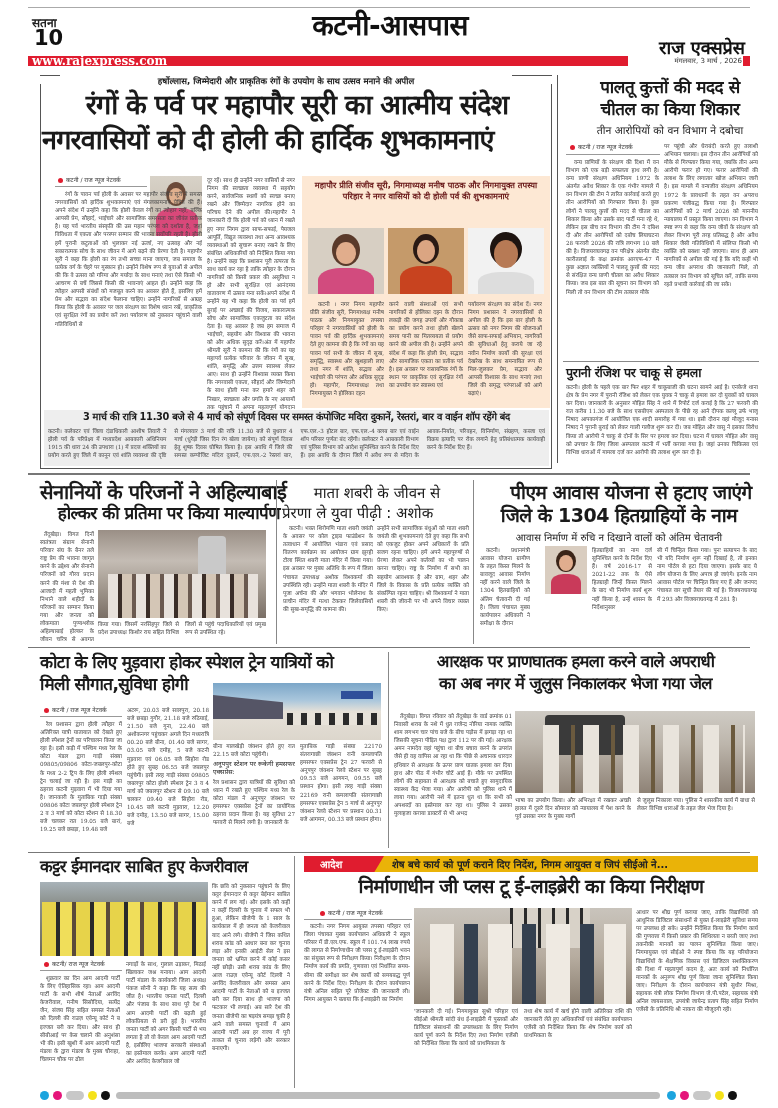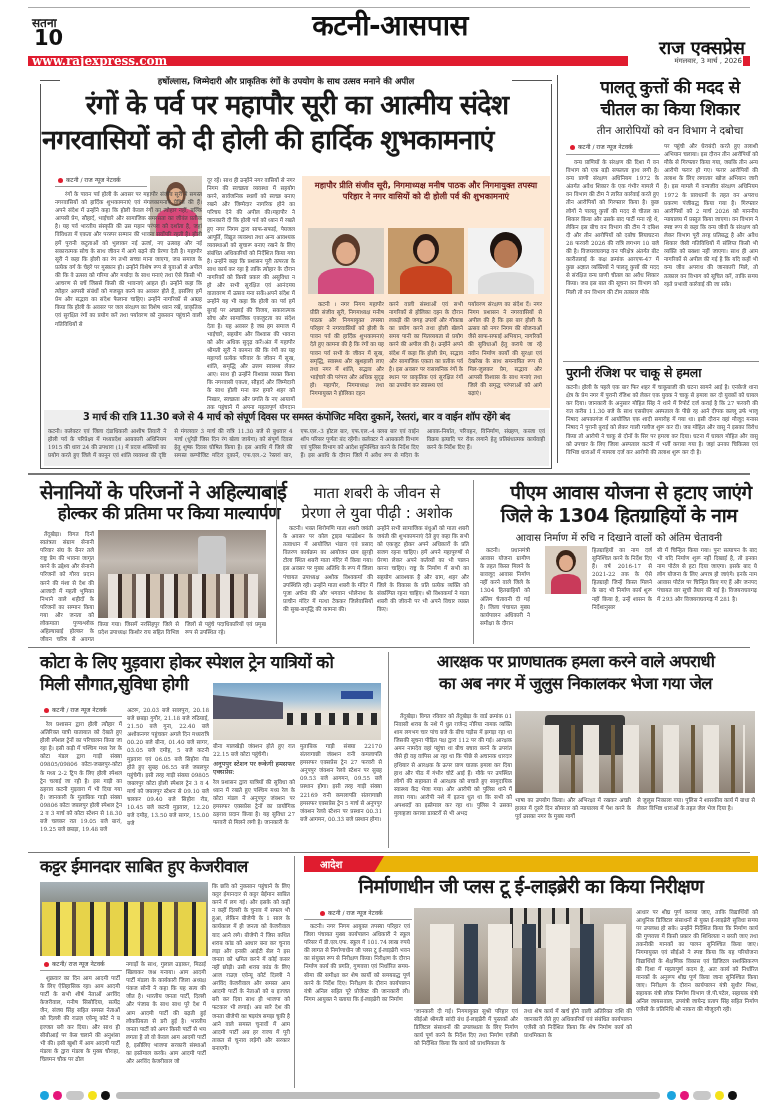--- a/index.html
+++ b/index.html
@@ -21,21 +21,21 @@
 <div class="abs" style="left:34px;top:28px;font-size:21px;font-weight:bold;color:#111;line-height:1">10</div>
 <div class="abs" style="left:240px;top:11px;width:300px;text-align:center;font-size:28px;font-weight:bold;color:#111;letter-spacing:-0.5px;line-height:1.1">कटनी-आसपास</div>
 <div class="abs" style="left:585px;top:35px;width:160px;text-align:right;font-size:18px;font-weight:bold;color:#111">राज एक्सप्रेस</div>
 <div class="abs" style="left:28px;top:56px;width:600px;height:10px;background:#e01c2f">
   <span style="position:absolute;left:4px;top:0;font-size:12px;color:#fff;font-weight:bold;line-height:10px;font-family:'DejaVu Serif',serif">www.rajexpress.com</span>
 </div>
 <div class="abs" style="left:632px;top:56px;width:110px;text-align:right;font-size:7px;line-height:10px;color:#333">मंगलवार, 3 मार्च , 2026</div>
 <div class="abs" style="left:743px;top:56px;width:7px;height:10px;background:#e01c2f"></div>
 
 <div class="abs" style="left:40px;top:84px;width:512px;height:385px;border:1px solid #555;border-top:none"></div>
-<div class="abs" style="left:40px;top:75px;width:512px;display:flex;align-items:center;gap:2px">
+<div class="abs" style="left:40px;top:75px;width:512px;display:flex;align-items:flex-start;gap:2px">
   <span style="flex:0 0 20px;height:1px;background:#555"></span>
   <span style="flex:1;text-align:center;font-size:8.5px;color:#222;font-weight:bold;white-space:nowrap">हर्षोल्लास, जिम्मेदारी और प्राकृतिक रंगों के उपयोग के साथ उत्सव मनाने की अपील</span>
   <span style="flex:0 0 40px;height:1px;background:#555"></span>
 </div>
 <div class="abs hl" style="left:42px;top:90px;width:510px;text-align:center;font-size:27px;letter-spacing:-0.8px;white-space:nowrap">रंगों के पर्व पर महापौर सूरी का आत्मीय संदेश</div>
 <div class="abs hl" style="left:42px;top:125px;width:510px;text-align:left;font-size:27px;letter-spacing:-0.8px;white-space:nowrap">नगरवासियों को दी होली की हार्दिक शुभकामनाएं</div>
 
 <div class="abs byline" style="left:58px;top:176px">
   <span class="dot"></span>
   <span>कटनी / राज न्यूज नेटवर्क</span>
@@ -101,21 +101,21 @@
 <div class="abs body-text" style="left:40px;top:530px;width:54px;height:112px;text-indent:4px">तेंदूखेड़ा। विगत दिनों स्वतंत्रता संग्राम सेनानी परिवार संघ के बैनर तले राष्ट्र प्रेम की भावना जागृत करने के उद्देश्य और सेनानी परिजनों को गौरव प्रदान करने की मंशा से देश की आजादी में महती भूमिका निभाने वाले शहीदों के परिजनों का सम्मान किया गया और जनता को लोकमाता पुण्यश्लोक अहिल्याबाई होल्कर के जीवन चरित्र से अवगत कराया गया। सेनानी परिजनों द्वारा इंदौर के राजबाड़ा क्षेत्र में स्थित अहिल्याबाई होल्कर की प्रतिमा पर माल्यार्पण</div>
 <div class="abs photo" style="left:98px;top:530px;width:168px;height:88px;background:linear-gradient(180deg,#9a8f86 0%,#c4bcb4 35%,#a89f95 60%,#7a6f66 100%)">
   <div style="position:absolute;left:100px;top:6px;width:28px;height:50px;background:#c9c9c9;border-radius:4px"></div>
   <div style="position:absolute;left:10px;top:44px;width:150px;height:44px;background:repeating-linear-gradient(90deg,#e8e2dc 0 10px,#3b2e28 10px 14px,#d4c6b6 14px 24px,#6b5a50 24px 28px)"></div>
 </div>
 <div class="abs body-text" style="left:98px;top:620px;width:168px;height:24px;column-count:2;column-gap:6px">किया गया। जिसमें नरसिंहपुर जिले से प्रदेश उपाध्यक्ष किशोर राय सहित विभिन्न जिलों से पहुंचे पदाधिकारियों एवं प्रमुख रूप से उपस्थित रहे।</div>
 
 <div class="rule-v" style="left:276px;top:480px;height:164px"></div>
 
 <div class="abs" style="left:282px;top:482px;width:190px;text-align:center;font-size:15px;color:#1a1a1a;white-space:nowrap">माता शबरी के जीवन से</div>
-<div class="abs" style="left:282px;top:502px;width:190px;text-align:center;font-size:15px;color:#1a1a1a;white-space:nowrap">प्रेरणा ले युवा पीढ़ी : अशोक</div>
+<div class="abs" style="left:282px;top:502px;width:190px;text-align:left;font-size:15px;color:#1a1a1a;white-space:nowrap">प्रेरणा ले युवा पीढ़ी : अशोक</div>
 <div class="abs body-text" style="left:283px;top:524px;width:90px;height:120px;text-indent:6px">कटनी। भक्त शिरोमणि माता शबरी जयंती के अवसर पर कोल ट्राइब फाउंडेशन के तत्वाधान में आयोजित भंडारा एवं प्रसाद वितरण कार्यक्रम का आयोजन ग्राम झुरही टोला स्थित शबरी माता मंदिर में किया गया। इस अवसर पर मुख्य अतिथि के रूप में जिला पंचायत उपाध्यक्ष अशोक विश्वकर्मा की उपस्थिति रही। उन्होंने माता शबरी के मंदिर में पूजा अर्चना की और भगवान भोलेनाथ के प्राचीन मंदिर में मत्था टेककर जिलेवासियों की सुख-समृद्धि की कामना की।</div>
 <div class="abs body-text" style="left:377px;top:524px;width:92px;height:120px">उन्होंने सभी सामाजिक बंधुओं को माता शबरी जयंती की शुभकामनाएं देते हुए कहा कि सभी को एकजुट होकर अपने अधिकारों के प्रति सजग रहना चाहिए। हमें अपने महापुरुषों से प्रेरणा लेकर अपने कर्तव्यों का भी पालन करना चाहिए। राष्ट्र के निर्माण में सभी का सहयोग आवश्यक है और ग्राम, शहर और जिले के विकास के प्रति प्रत्येक व्यक्ति को संकल्पित रहना चाहिए। श्री विश्वकर्मा ने माता शबरी की जीवनी पर भी अपने विचार व्यक्त किए।</div>
 
 <div class="rule-v" style="left:473px;top:480px;height:164px"></div>
 
 <div class="abs hl" style="left:490px;top:482px;width:282px;text-align:center;font-size:19px;letter-spacing:-0.5px;white-space:nowrap">पीएम आवास योजना से हटाए जाएंगे</div>
 <div class="abs hl" style="left:478px;top:505px;width:282px;text-align:center;font-size:19px;letter-spacing:-0.5px;white-space:nowrap">जिले के 1304 हितग्राहियों के नाम</div>
 <div class="abs" style="left:478px;top:530px;width:282px;text-align:center;font-size:10px;color:#222;white-space:nowrap">आवास निर्माण में रुचि न दिखाने वालों को अंतिम चेतावनी</div>
 <div class="abs body-text" style="left:480px;top:546px;width:50px;height:96px;text-indent:6px">कटनी। प्रधानमंत्री आवास योजना ग्रामीण के तहत किस्त मिलने के बावजूद आवास निर्माण नहीं करने वाले जिले के 1304 हितग्राहियों को अंतिम चेतावनी दी गई है। जिला पंचायत मुख्य कार्यपालन अधिकारी ने समीक्षा के दौरान</div>
 <div class="abs photo" style="left:545px;top:546px;width:42px;height:48px;background:#d9cdc0">
@@ -173,20 +173,21 @@
 <div class="abs body-text" style="left:40px;top:974px;width:80px;height:116px;text-indent:6px">शुक्रवार का दिन आम आदमी पार्टी के लिए ऐतिहासिक रहा। आम आदमी पार्टी के सभी शीर्ष नेताओं अरविंद केजरीवाल, मनीष सिसोदिया, सत्येंद्र जैन, संजय सिंह सहित समस्त नेताओं को दिल्ली की राउज़ एवेन्यू कोर्ट ने ब इज्जत बरी कर दिया। और साथ ही सीबीआई पर केस चलाने की अनुशंसा भी की। इसी खुशी में आम आदमी पार्टी मंडला के द्वारा मंडला के मुख्य चौराहा, चिलमन चौक पर ढोल</div>
 <div class="abs body-text" style="left:126px;top:960px;width:80px;height:130px">नगाड़ों के साथ, गुलाल उड़ाकर, मिठाई खिलाकर जश्न मनाया। आम आदमी पार्टी मंडला के कार्यकारी जिला अध्यक्ष पंकज सोनी ने कहा कि यह सत्य की जीत है। भारतीय जनता पार्टी, दिल्ली और पंजाब के साथ साथ पूरे देश में आम आदमी पार्टी की बढ़ती हुई लोकप्रियता से डरी हुई है। भारतीय जनता पार्टी को अगर किसी पार्टी से भय लगता है तो वो केवल आम आदमी पार्टी है, इसीलिए भाजपा सरकारी संस्थाओं का इस्तेमाल करके। आम आदमी पार्टी और अरविंद केजरीवाल जो</div>
 <div class="abs body-text" style="left:212px;top:882px;width:78px;height:208px">कि छवि को नुकसान पहुंचाने के लिए कट्टर ईमानदार से कट्टर बेईमान साबित करने में लग गई। और इसके को कहीं न कहीं दिल्ली के चुनाव में सफल भी हुआ, लेकिन बीजेपी के 1 साल के कार्यकाल में ही जनता को केजरीवाल याद आने लगे। बीजेपी ने जिस कथित शराब कांड को आधार बना कर चुनाव लड़ा और इनकी आईटी सेल ने इस जनता को भ्रमित करने में कोई कसर नहीं छोड़ी। उसी शराब कांड के लिए आज राउज़ एवेन्यू कोर्ट दिल्ली ने अरविंद केजरीवाल और समस्त आम आदमी पार्टी के नेताओं को ब इज्जत बरी कर दिया साथ ही भाजपा को फटकार भी लगाई। अब सारे देश की जनता बीजेपी का षड़यंत्र समझ चुकी है आने वाले समस्त चुनावों में आम आदमी पार्टी अब हर राज्य में पूरी ताकत से चुनाव लड़ेगी और सरकार बनाएगी।</div>
 
 <div class="rule-v" style="left:294px;top:856px;height:232px"></div>
 
 <div class="abs" style="left:304px;top:856px;width:454px;height:16px;background:#eab308">
   <div style="position:absolute;left:0;top:0;width:80px;height:16px;background:#e01c2f;clip-path:polygon(0 0,100% 0,88% 100%,0 100%)">
     <span style="position:absolute;left:16px;top:1px;font-size:10px;font-weight:bold;color:#fff">आदेश</span>
   </div>
+  <span style="position:absolute;left:88px;top:1px;font-size:10px;font-weight:bold;color:#222;white-space:nowrap">शेष बचे कार्य को पूर्ण कराने दिए निर्देश, निगम आयुक्त व जिपं सीईओ ने...</span>
 </div>
 <div class="abs hl" style="left:304px;top:876px;width:454px;text-align:center;font-size:19px;letter-spacing:-0.6px;white-space:nowrap">निर्माणाधीन जी प्लस टू ई-लाइब्रेरी का किया निरीक्षण</div>
 <div class="abs byline" style="left:320px;top:909px">
   <span class="dot"></span>
   <span>कटनी / राज न्यूज नेटवर्क</span>
 </div>
 <div class="abs" style="left:304px;top:919px;width:108px;height:1px;background:#999"></div>
 <div class="abs body-text" style="left:304px;top:922px;width:106px;height:168px;text-indent:6px">कटनी। नगर निगम आयुक्त तपस्या परिहार एवं जिला पंचायत मुख्य कार्यपालन अधिकारी ने स्कूल परिसर में डी.एल.एफ. स्कूल में 101.74 लाख रुपये की लागत से निर्माणाधीन जी प्लस टू ई-लाइब्रेरी भवन का संयुक्त रूप से निरीक्षण किया। निरीक्षण के दौरान निर्माण कार्य की प्रगति, गुणवत्ता एवं निर्धारित समय-सीमा की समीक्षा कर शेष कार्यों को समयबद्ध पूर्ण करने के निर्देश दिए। निरीक्षण के दौरान कार्यपालन यंत्री अनिल सहित पूरे प्रोजेक्ट की जानकारी ली। निगम आयुक्त ने बताया कि ई-लाइब्रेरी का निर्माण</div>
 <div class="abs photo" style="left:414px;top:908px;width:218px;height:96px;background:linear-gradient(180deg,#c9c4bc 0%,#b7ada0 50%,#8a7e70 100%)">
   <div style="position:absolute;left:96px;top:0;width:80px;height:40px;background:repeating-linear-gradient(90deg,#2a2a2a 0 3px,#d8d2c8 3px 14px)"></div>

